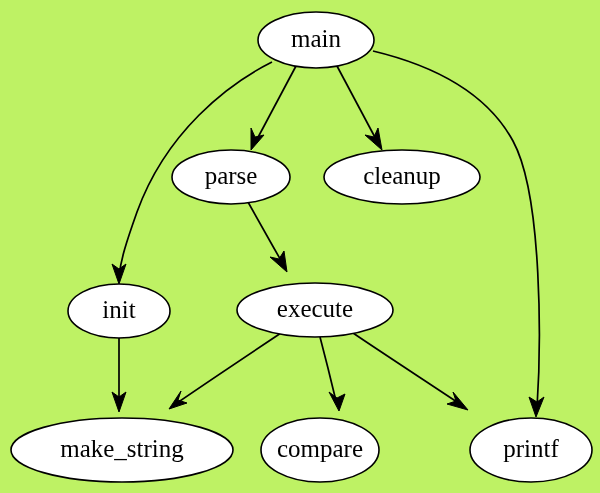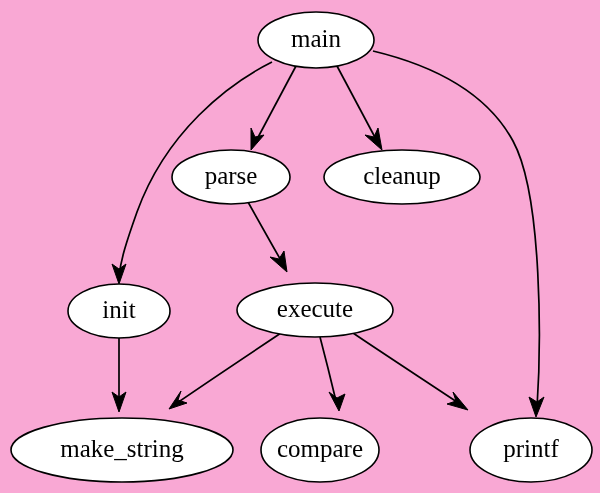--- a/index.html
+++ b/index.html
@@ -10,21 +10,21 @@
   body {
     width: 600px;
     height: 493px;
     overflow: hidden;
     font-family: "Liberation Serif", "DejaVu Serif", serif;
   }
   #graph-canvas {
     position: relative;
     width: 600px;
     height: 493px;
-    background: #f9a8d4;
+    background: #bef264;
   }
   svg#graph-svg {
     position: absolute;
     top: 0;
     left: 0;
     width: 600px;
     height: 493px;
     display: block;
   }
   .node-ellipse {

